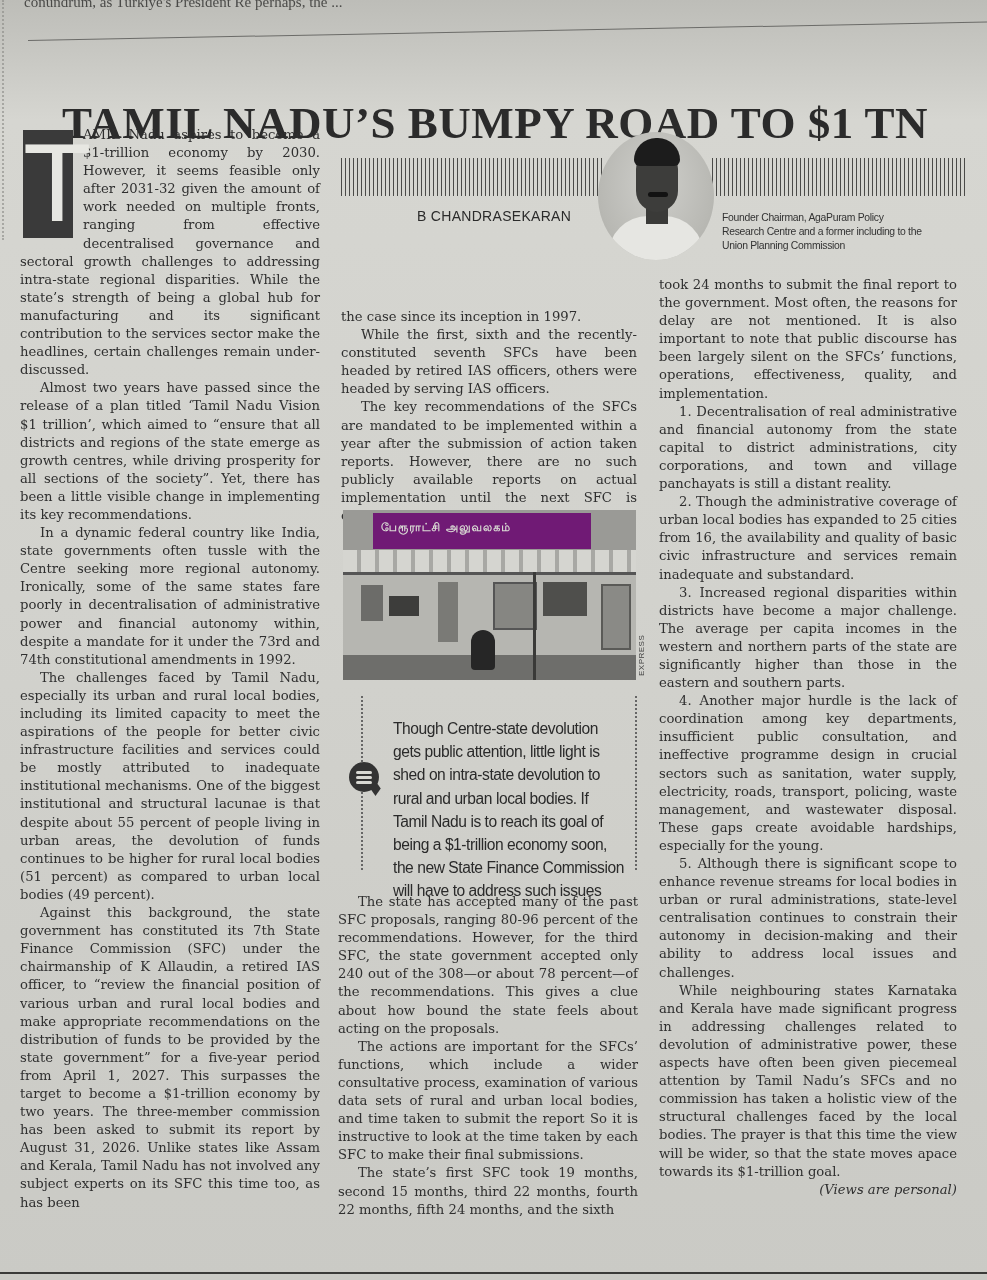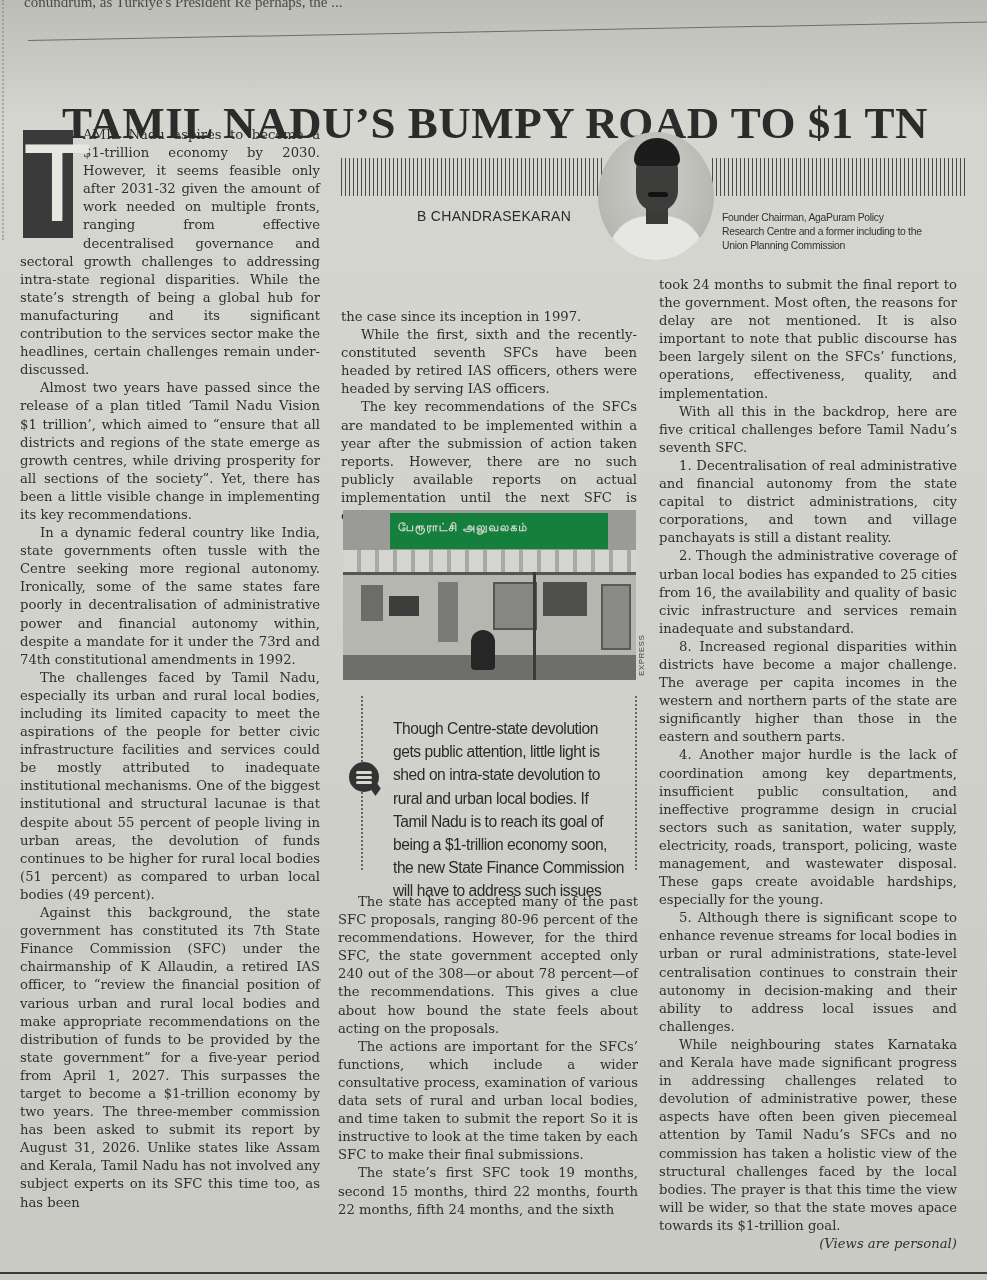--- a/index.html
+++ b/index.html
@@ -77,21 +77,21 @@
   .author-bio {
     position: absolute; left: 722px; top: 211px; width: 200px;
     font-family: "Liberation Sans", sans-serif; font-size: 10.4px; line-height: 14px; color: #333;
     letter-spacing: -0.3px;
   }
 
   .photo {
     position: absolute; left: 343px; top: 510px; width: 293px; height: 170px;
     background: #9a9a96; overflow: hidden;
   }
-  .photo .sign { position: absolute; left: 47px; top: 3px; width: 218px; height: 36px; background: #15803d; }
+  .photo .sign { position: absolute; left: 30px; top: 3px; width: 218px; height: 36px; background: #701a75; }
   .photo .sign-text { position: absolute; left: 8px; top: 8px; right: 8px; height: 14px; color:#d8d8d3; font-family:"DejaVu Sans",sans-serif; font-size:11px; font-weight:bold; letter-spacing:1px; overflow:hidden; white-space:nowrap; }
   .photo .awning { position: absolute; left: 0; top: 40px; width: 293px; height: 22px;
     background: repeating-linear-gradient(90deg, #d5d5d0 0 14px, #a8a8a4 14px 18px); border-bottom: 3px solid #555; }
   .photo .wall { position: absolute; left: 0; top: 65px; width: 293px; height: 80px; background: #b6b6b1; }
   .photo .win1 { position: absolute; left: 18px; top: 75px; width: 22px; height: 36px; background: #6c6c69; }
   .photo .board { position: absolute; left: 46px; top: 86px; width: 30px; height: 20px; background: #3d3d3b; }
   .photo .door1 { position: absolute; left: 95px; top: 72px; width: 20px; height: 60px; background: #7a7a76; }
   .photo .win2 { position: absolute; left: 150px; top: 72px; width: 40px; height: 44px; background: #868682; border: 2px solid #555; }
   .photo .win3 { position: absolute; left: 200px; top: 72px; width: 44px; height: 34px; background: #4f4f4c; }
   .photo .door2 { position: absolute; left: 258px; top: 74px; width: 26px; height: 62px; background: #8a8a86; border: 2px solid #5a5a57; }
@@ -193,24 +193,23 @@
   </div>
 
   <div class="col col2b">
     <p>The state has accepted many of the past SFC proposals, ranging 80-96 percent of the recommendations. However, for the third SFC, the state government accepted only 240 out of the 308—or about 78 percent—of the recommendations. This gives a clue about how bound the state feels about acting on the proposals.</p>
     <p>The actions are important for the SFCs’ functions, which include a wider consultative process, examination of various data sets of rural and urban local bodies, and time taken to submit the report So it is instructive to look at the time taken by each SFC to make their final submissions.</p>
     <p>The state’s first SFC took 19 months, second 15 months, third 22 months, fourth 22 months, fifth 24 months, and the sixth</p>
   </div>
 
   <div class="col col3">
     <p class="noindent">took 24 months to submit the final report to the government. Most often, the reasons for delay are not mentioned. It is also important to note that public discourse has been largely silent on the SFCs’ functions, operations, effectiveness, quality, and implementation.</p>
-    <p>With all this in the backdrop, here are five critical challenges before Tamil Nadu’s seventh SFC.</p>
     <p>1. Decentralisation of real administrative and financial autonomy from the state capital to district administrations, city corporations, and town and village panchayats is still a distant reality.</p>
     <p>2. Though the administrative coverage of urban local bodies has expanded to 25 cities from 16, the availability and quality of basic civic infrastructure and services remain inadequate and substandard.</p>
-    <p>8. Increased regional disparities within districts have become a major challenge. The average per capita incomes in the western and northern parts of the state are significantly higher than those in the eastern and southern parts.</p>
+    <p>3. Increased regional disparities within districts have become a major challenge. The average per capita incomes in the western and northern parts of the state are significantly higher than those in the eastern and southern parts.</p>
     <p>4. Another major hurdle is the lack of coordination among key departments, insufficient public consultation, and ineffective programme design in crucial sectors such as sanitation, water supply, electricity, roads, transport, policing, waste management, and wastewater disposal. These gaps create avoidable hardships, especially for the young.</p>
     <p>5. Although there is significant scope to enhance revenue streams for local bodies in urban or rural administrations, state-level centralisation continues to constrain their autonomy in decision-making and their ability to address local issues and challenges.</p>
     <p>While neighbouring states Karnataka and Kerala have made significant progress in addressing challenges related to devolution of administrative power, these aspects have often been given piecemeal attention by Tamil Nadu’s SFCs and no commission has taken a holistic view of the structural challenges faced by the local bodies. The prayer is that this time the view will be wider, so that the state moves apace towards its $1-trillion goal.</p>
     <p class="signoff">(Views are personal)</p>
   </div>
 
   <div class="bottom-rule"></div>
 </div>
 
 </body></html>

